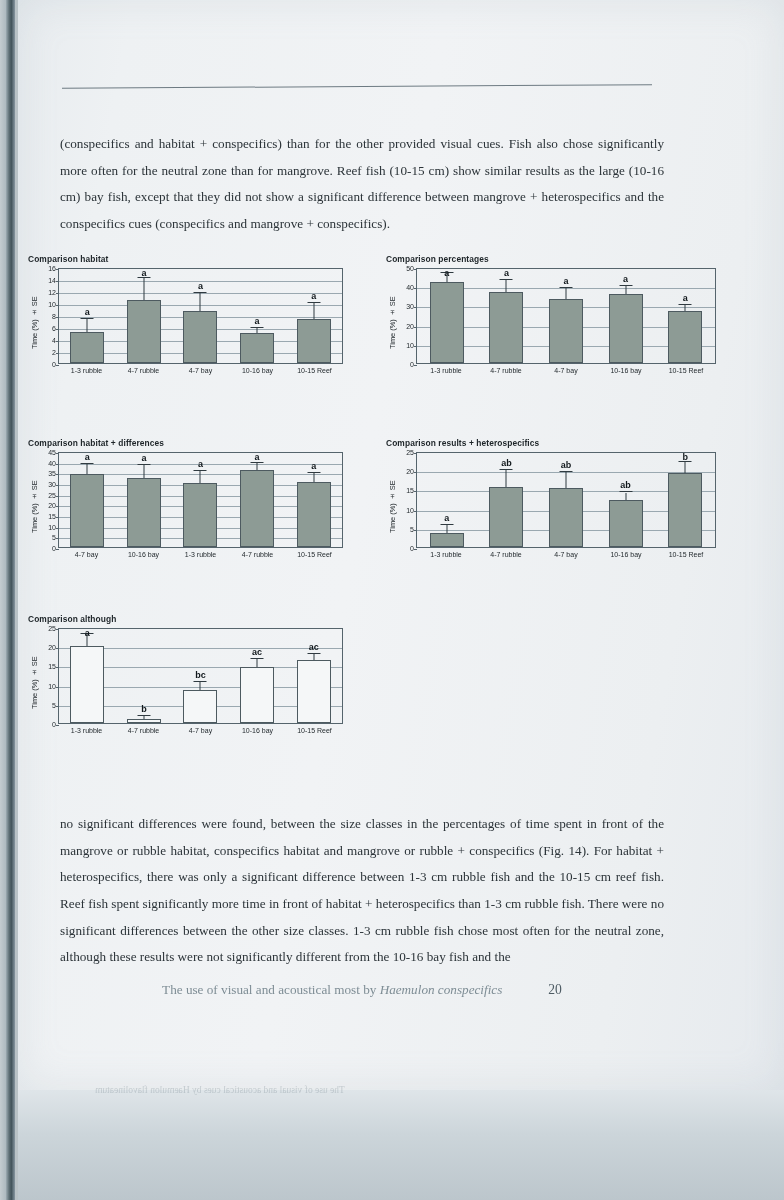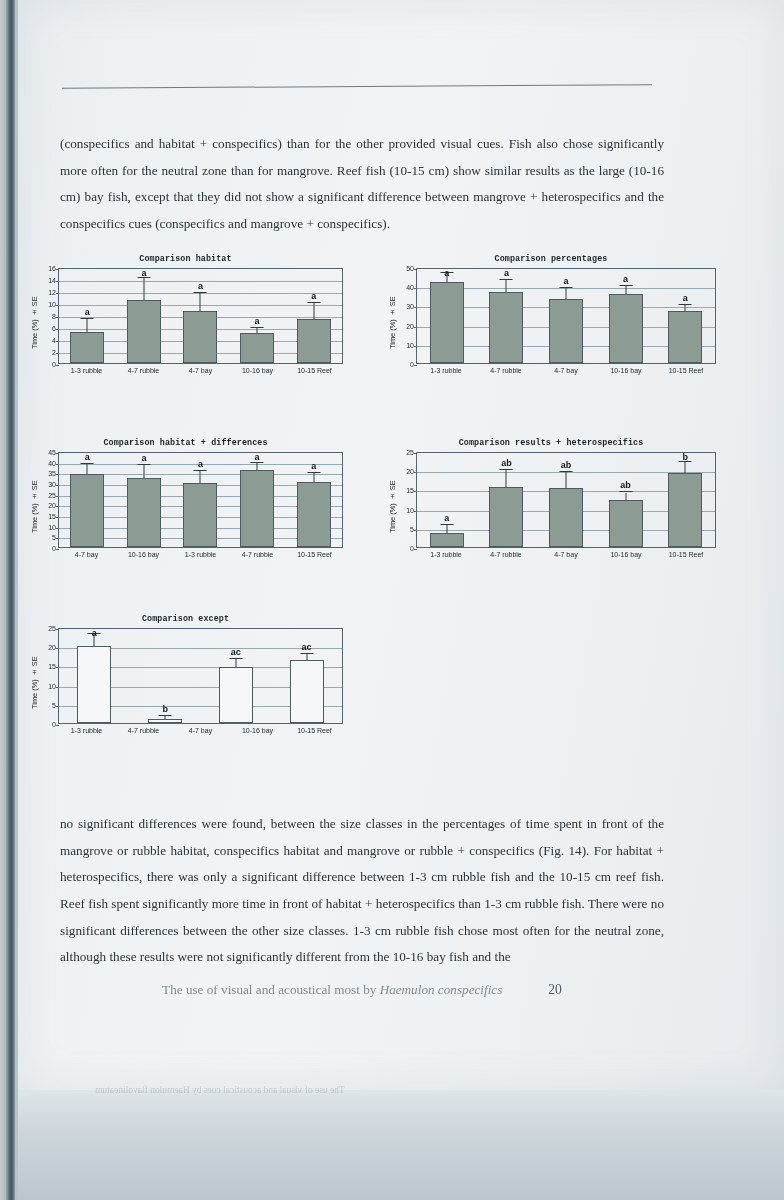--- a/index.html
+++ b/index.html
@@ -51,21 +51,21 @@
     color:#2b3338;
     text-align:justify;
     font-family:"Liberation Serif", serif;
   }
   #para-top { left:60px; top:118px; width:604px; }
   #para-bottom { left:60px; top:798px; width:604px; }
 
   
   .chart-block { position:absolute; }
   .chart-title {
-    text-align:center; font-family:Liberation Mono, monospace;
+    text-align:left; font-family:Liberation Sans, sans-serif;
     font-size:8.4px; font-weight:bold; color:#1d2428; letter-spacing:.1px;
     margin-bottom:4px;
   }
   .plot-wrap { position:relative; display:flex; }
   .ylabel {
     writing-mode: vertical-rl; transform: rotate(180deg);
     font-family:"Liberation Sans", sans-serif; font-size:7.4px;
     color:#1d2428; display:flex; align-items:center; justify-content:center;
     width:13px; padding-bottom:14px;
   }
@@ -449,21 +449,21 @@
         </div>
         <div class="xaxis" style="margin-left: 30px;">
           <div class="xtick">1-3 rubble</div>
           <div class="xtick">4-7 rubble</div>
           <div class="xtick">4-7 bay</div>
           <div class="xtick">10-16 bay</div>
           <div class="xtick">10-15 Reef</div>
         </div>
       </div>
       <div class="chart-block" style="left: 28px; top: 614px; width: 315px;">
-        <div class="chart-title">Comparison except</div>
+        <div class="chart-title">Comparison although</div>
         <div class="plot-wrap">
           <div class="ylabel">Time (%) ± SE</div>
           <div class="ytick-col" style="height: 96px;">
             <div class="ytick" style="top: 96px;">0</div>
             <div class="ytick" style="top: 76.8px;">5</div>
             <div class="ytick" style="top: 57.6px;">10</div>
             <div class="ytick" style="top: 38.4px;">15</div>
             <div class="ytick" style="top: 19.2px;">20</div>
             <div class="ytick" style="top: 0px;">25</div>
           </div>
@@ -487,20 +487,27 @@
                 <div class="bar white" title="1-3 rubble: 20" style="height: 76.8px;"></div>
               </div>
               <div class="barcell">
                 <div class="errbar" style="bottom: 1.536px; height: 5.376px;"></div>
                 <div class="errcap" style="bottom: 6.912px;"></div>
                 <div class="errcap" style="bottom: 1.536px;"></div>
                 <div class="siglabel" style="bottom: 8.912px;">b</div>
                 <div class="bar white" title="4-7 rubble: 1.1" style="height: 4.224px;"></div>
               </div>
               <div class="barcell">
+                <div class="errbar" style="bottom: 24.192px; height: 16.896px;"></div>
+                <div class="errcap" style="bottom: 41.088px;"></div>
+                <div class="errcap" style="bottom: 24.192px;"></div>
+                <div class="siglabel" style="bottom: 43.088px;">bc</div>
+                <div class="bar white" title="4-7 bay: 8.5" style="height: 32.64px;"></div>
+              </div>
+              <div class="barcell">
                 <div class="errbar" style="bottom: 47.616px; height: 16.128px;"></div>
                 <div class="errcap" style="bottom: 63.744px;"></div>
                 <div class="errcap" style="bottom: 47.616px;"></div>
                 <div class="siglabel" style="bottom: 65.744px;">ac</div>
                 <div class="bar white" title="10-16 bay: 14.5" style="height: 55.68px;"></div>
               </div>
               <div class="barcell">
                 <div class="errbar" style="bottom: 57.6px; height: 11.52px;"></div>
                 <div class="errcap" style="bottom: 69.12px;"></div>
                 <div class="errcap" style="bottom: 57.6px;"></div>

